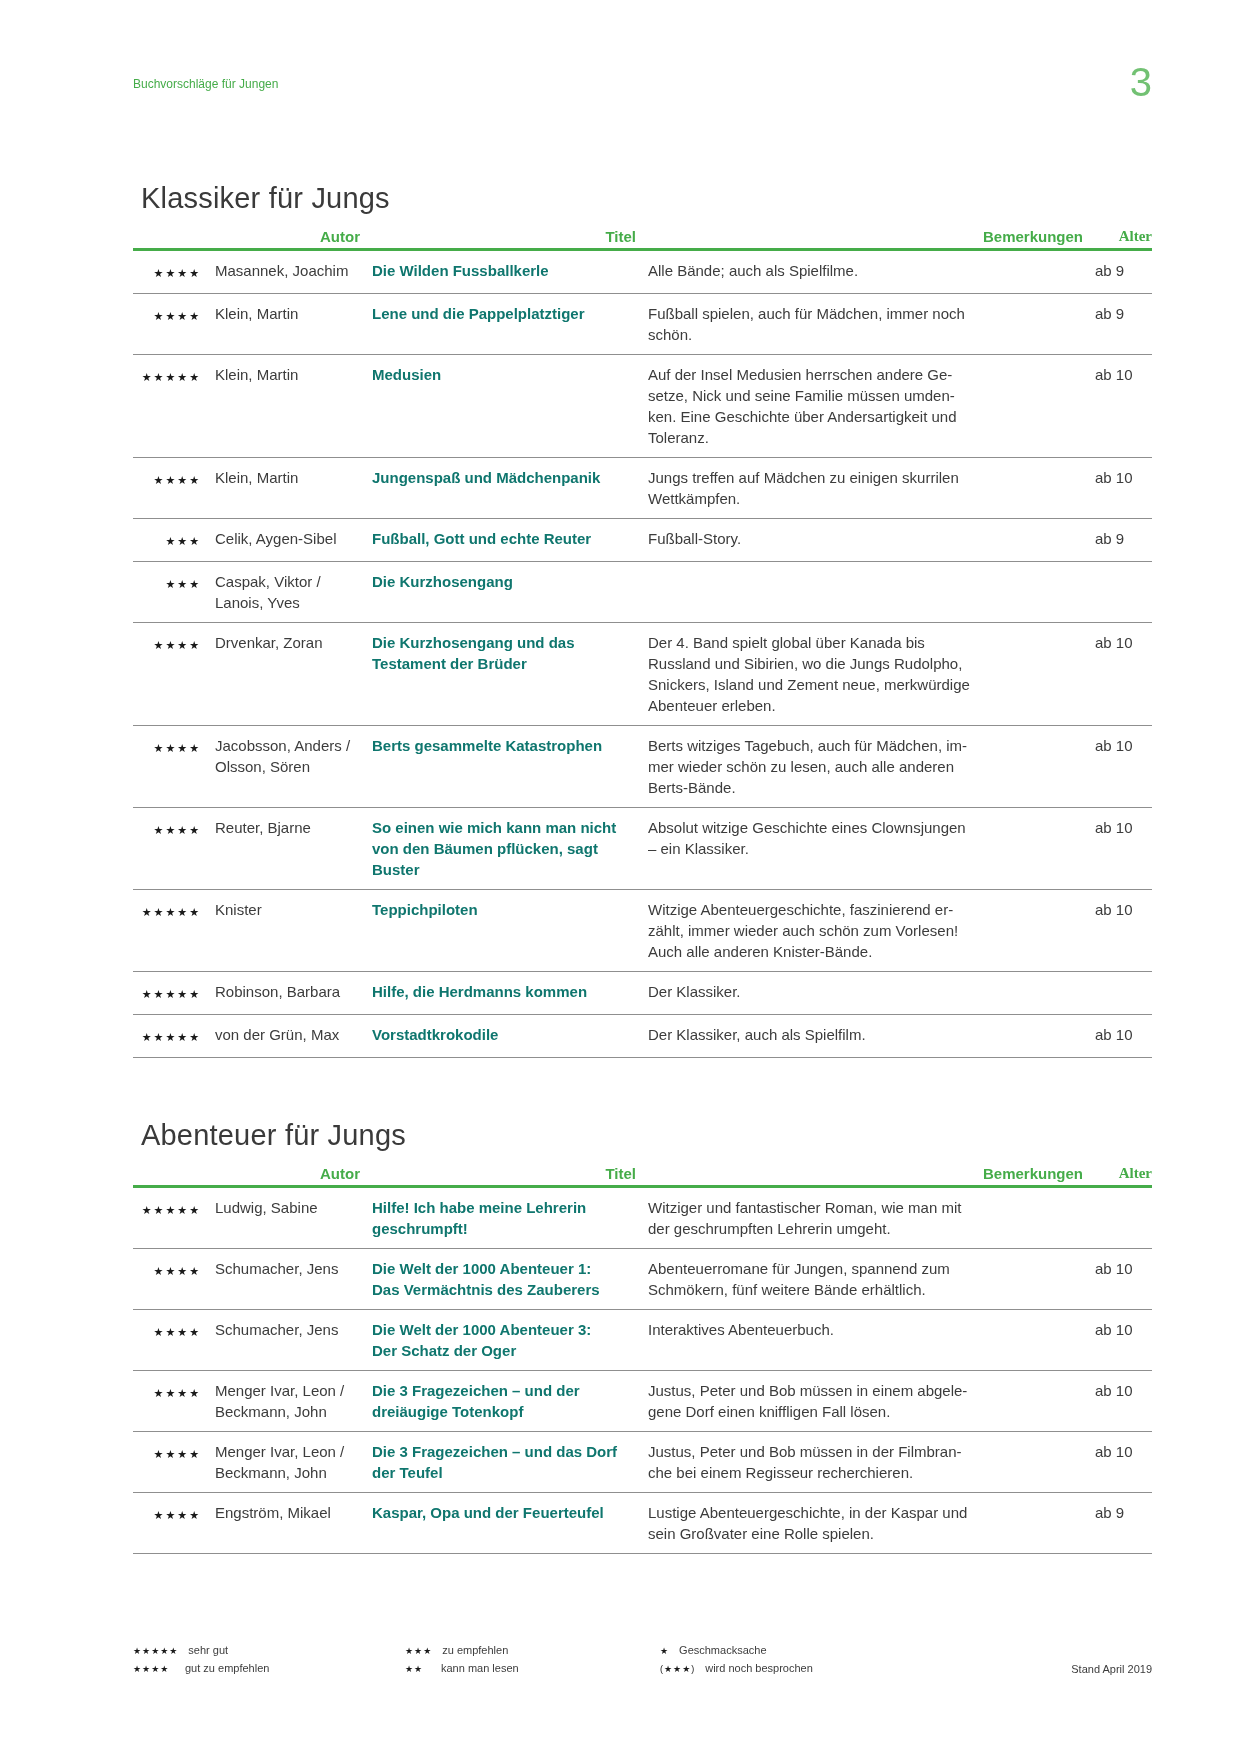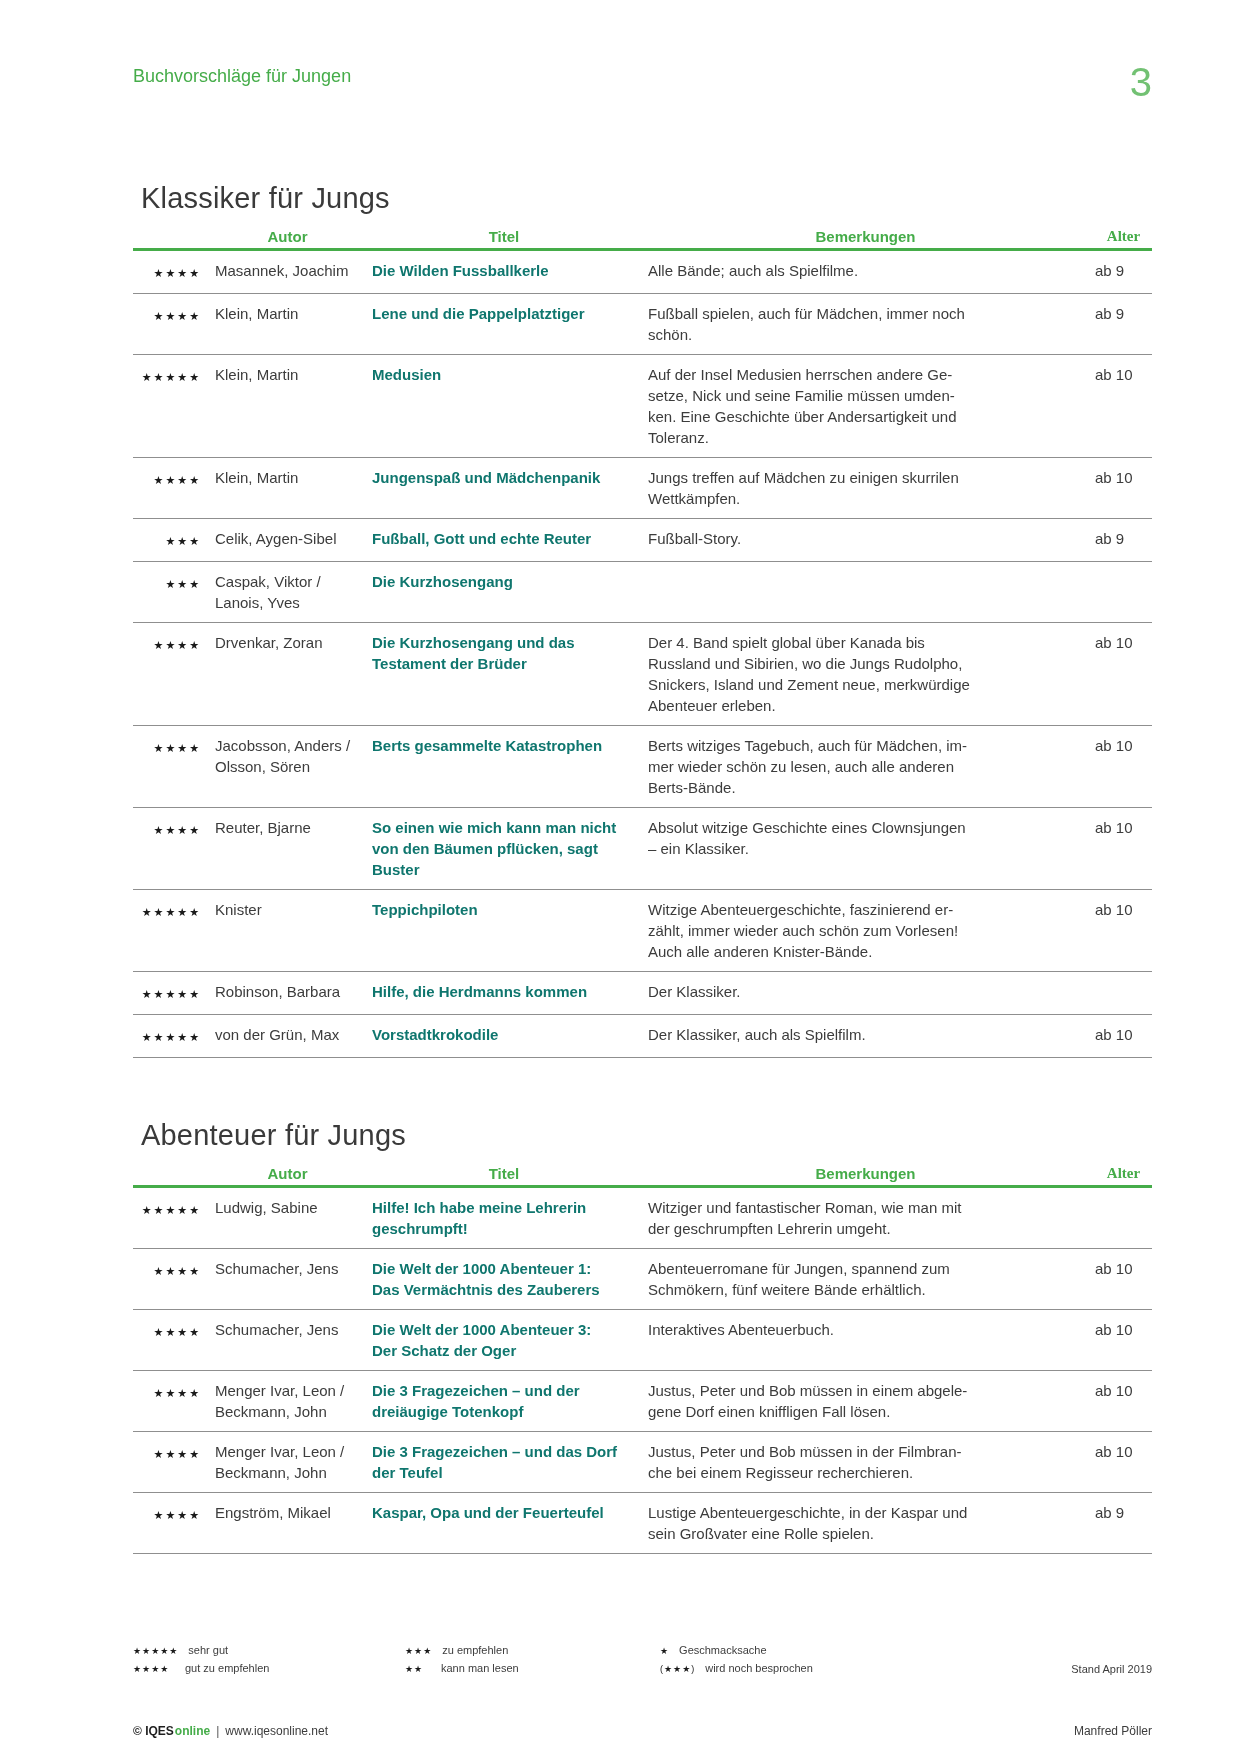--- a/index.html
+++ b/index.html
@@ -9,34 +9,34 @@
     --rule:#8f8f8f;
   }
   html,body{margin:0;padding:0;background:#ffffff;}
   .page{
     width:1240px;height:1754px;background:#fff;box-sizing:border-box;
     padding:62px 88px 0 133px;margin:0 auto;overflow:hidden;position:relative;
     font-family:"Liberation Sans",sans-serif;color:var(--text);
   }
   
   .page-header{display:flex;justify-content:space-between;align-items:flex-start;height:46px;}
-  .doc-title{color:var(--accent);font-size:18px;margin-top:4px;}
+  .doc-title{color:var(--accent);font-size:12px;margin-top:15px;}
   .page-num{color:var(--accent-light);font-size:40px;line-height:40px;font-weight:400;}
   
   .section-title{font-size:29px;font-weight:400;color:#3a3a3a;margin:8px;line-height:34px;letter-spacing:.2px;}
   #section1-title{margin-top:73px;}
   #section2-title{margin-top:60px;}
   
   table.book-table{width:100%;border-collapse:collapse;table-layout:fixed;margin-top:13px;}
   col.c-stars{width:82px;}
   col.c-autor{width:157px;}
   col.c-titel{width:276px;}
   col.c-alter{width:57px;}
   .book-table th{
-    font-size:15px;color:var(--accent);font-weight:700;text-align:center;
+    font-size:15px;color:var(--accent);font-weight:700;text-align:right;
     padding:0 12px 3px 0;border-bottom:3px solid var(--accent);
   }
   .book-table th.h-alter{padding-right:0;font-family:Liberation Serif, serif;}
   .book-table td{
     vertical-align:top;padding:9px 12px 9px 0;border-bottom:1px solid var(--rule);
     font-size:15px;line-height:21px;white-space:pre-line;
   }
   td.stars{white-space:nowrap;text-align:right;font-size:11px;letter-spacing:2px;
     padding-right:14px;padding-top:12px;color:#1a1a1a;}
   td.titel{font-weight:700;color:#0f766e;}
@@ -299,20 +299,14 @@
           <span>Geschmacksache</span>
         </div>
       <div class="legend-item">
           <span class="lg-stars">(★★★)</span>
           <span>wird noch besprochen</span>
         </div>
     </div>
     <div class="legend-stand">Stand April 2019</div>
   </div>
 
-  <div class="footer">
-    <div class="footer-left">
-      <span class="f-copy">© IQES</span><span class="f-online">online</span><span class="f-sep">|</span><span class="f-url">www.iqesonline.net</span>
-    </div>
-    <div class="footer-right">Manfred Pöller</div>
-  </div>
 
 </div>
 
 </body></html>

